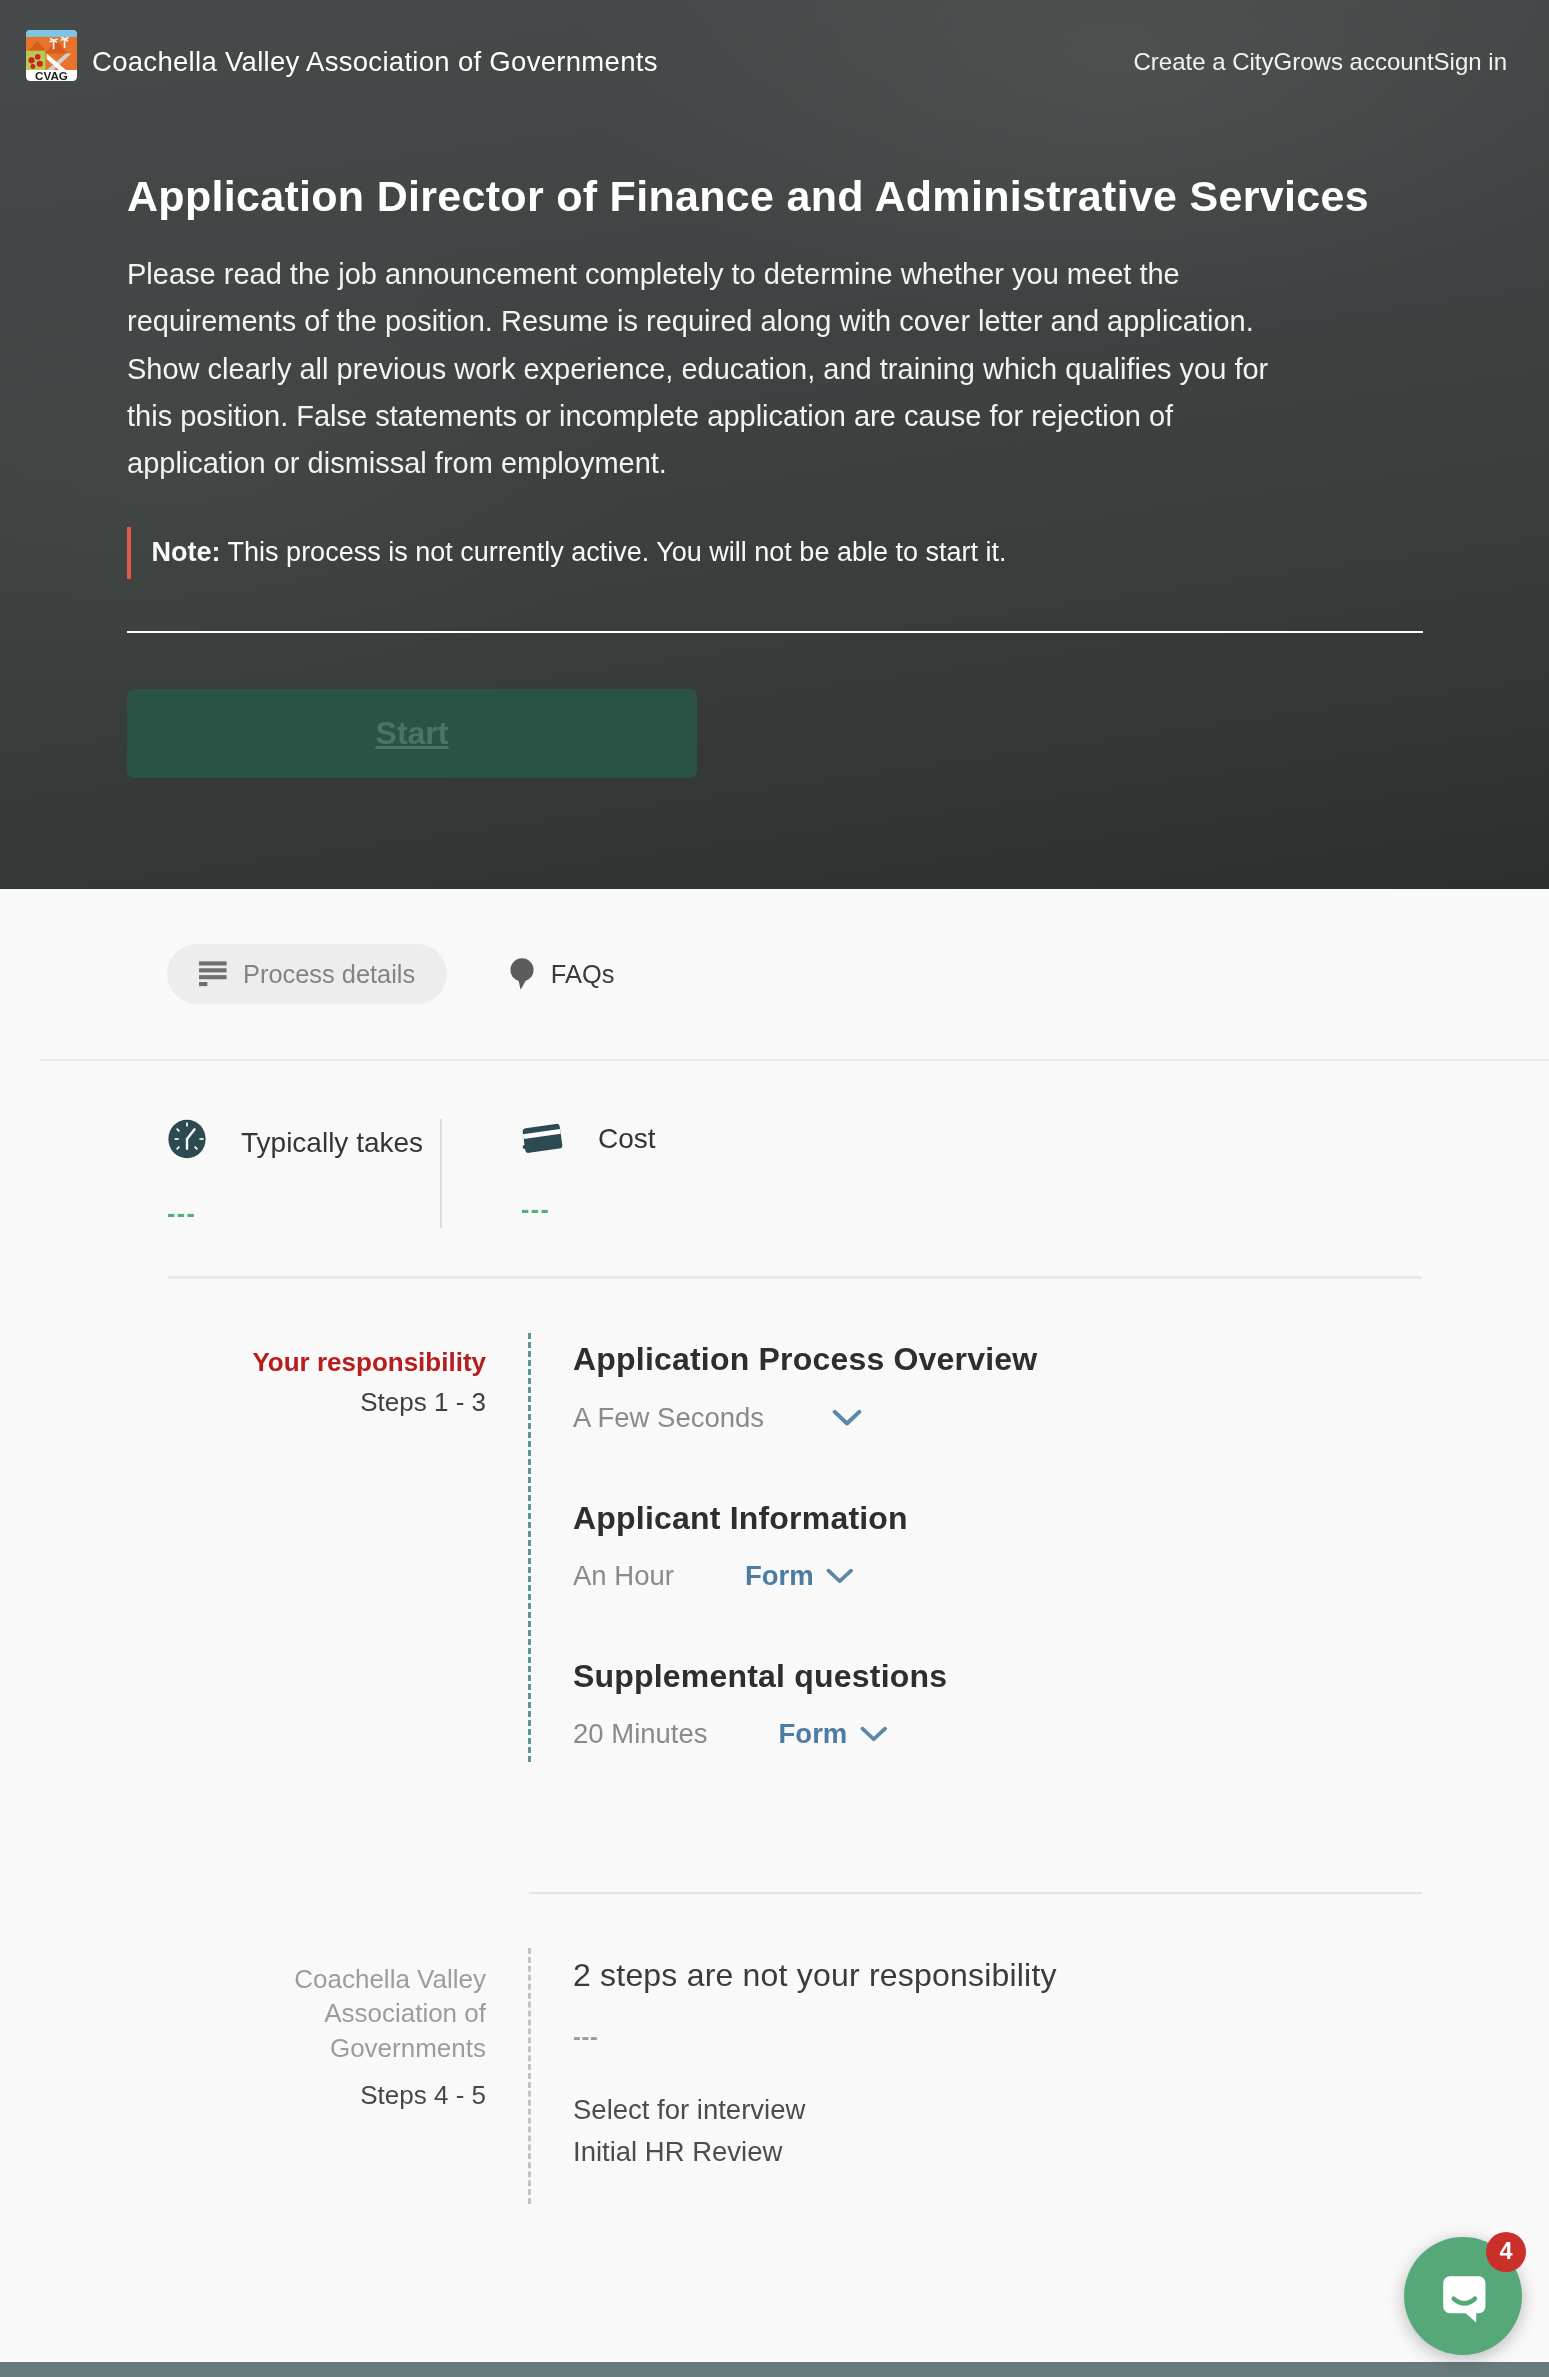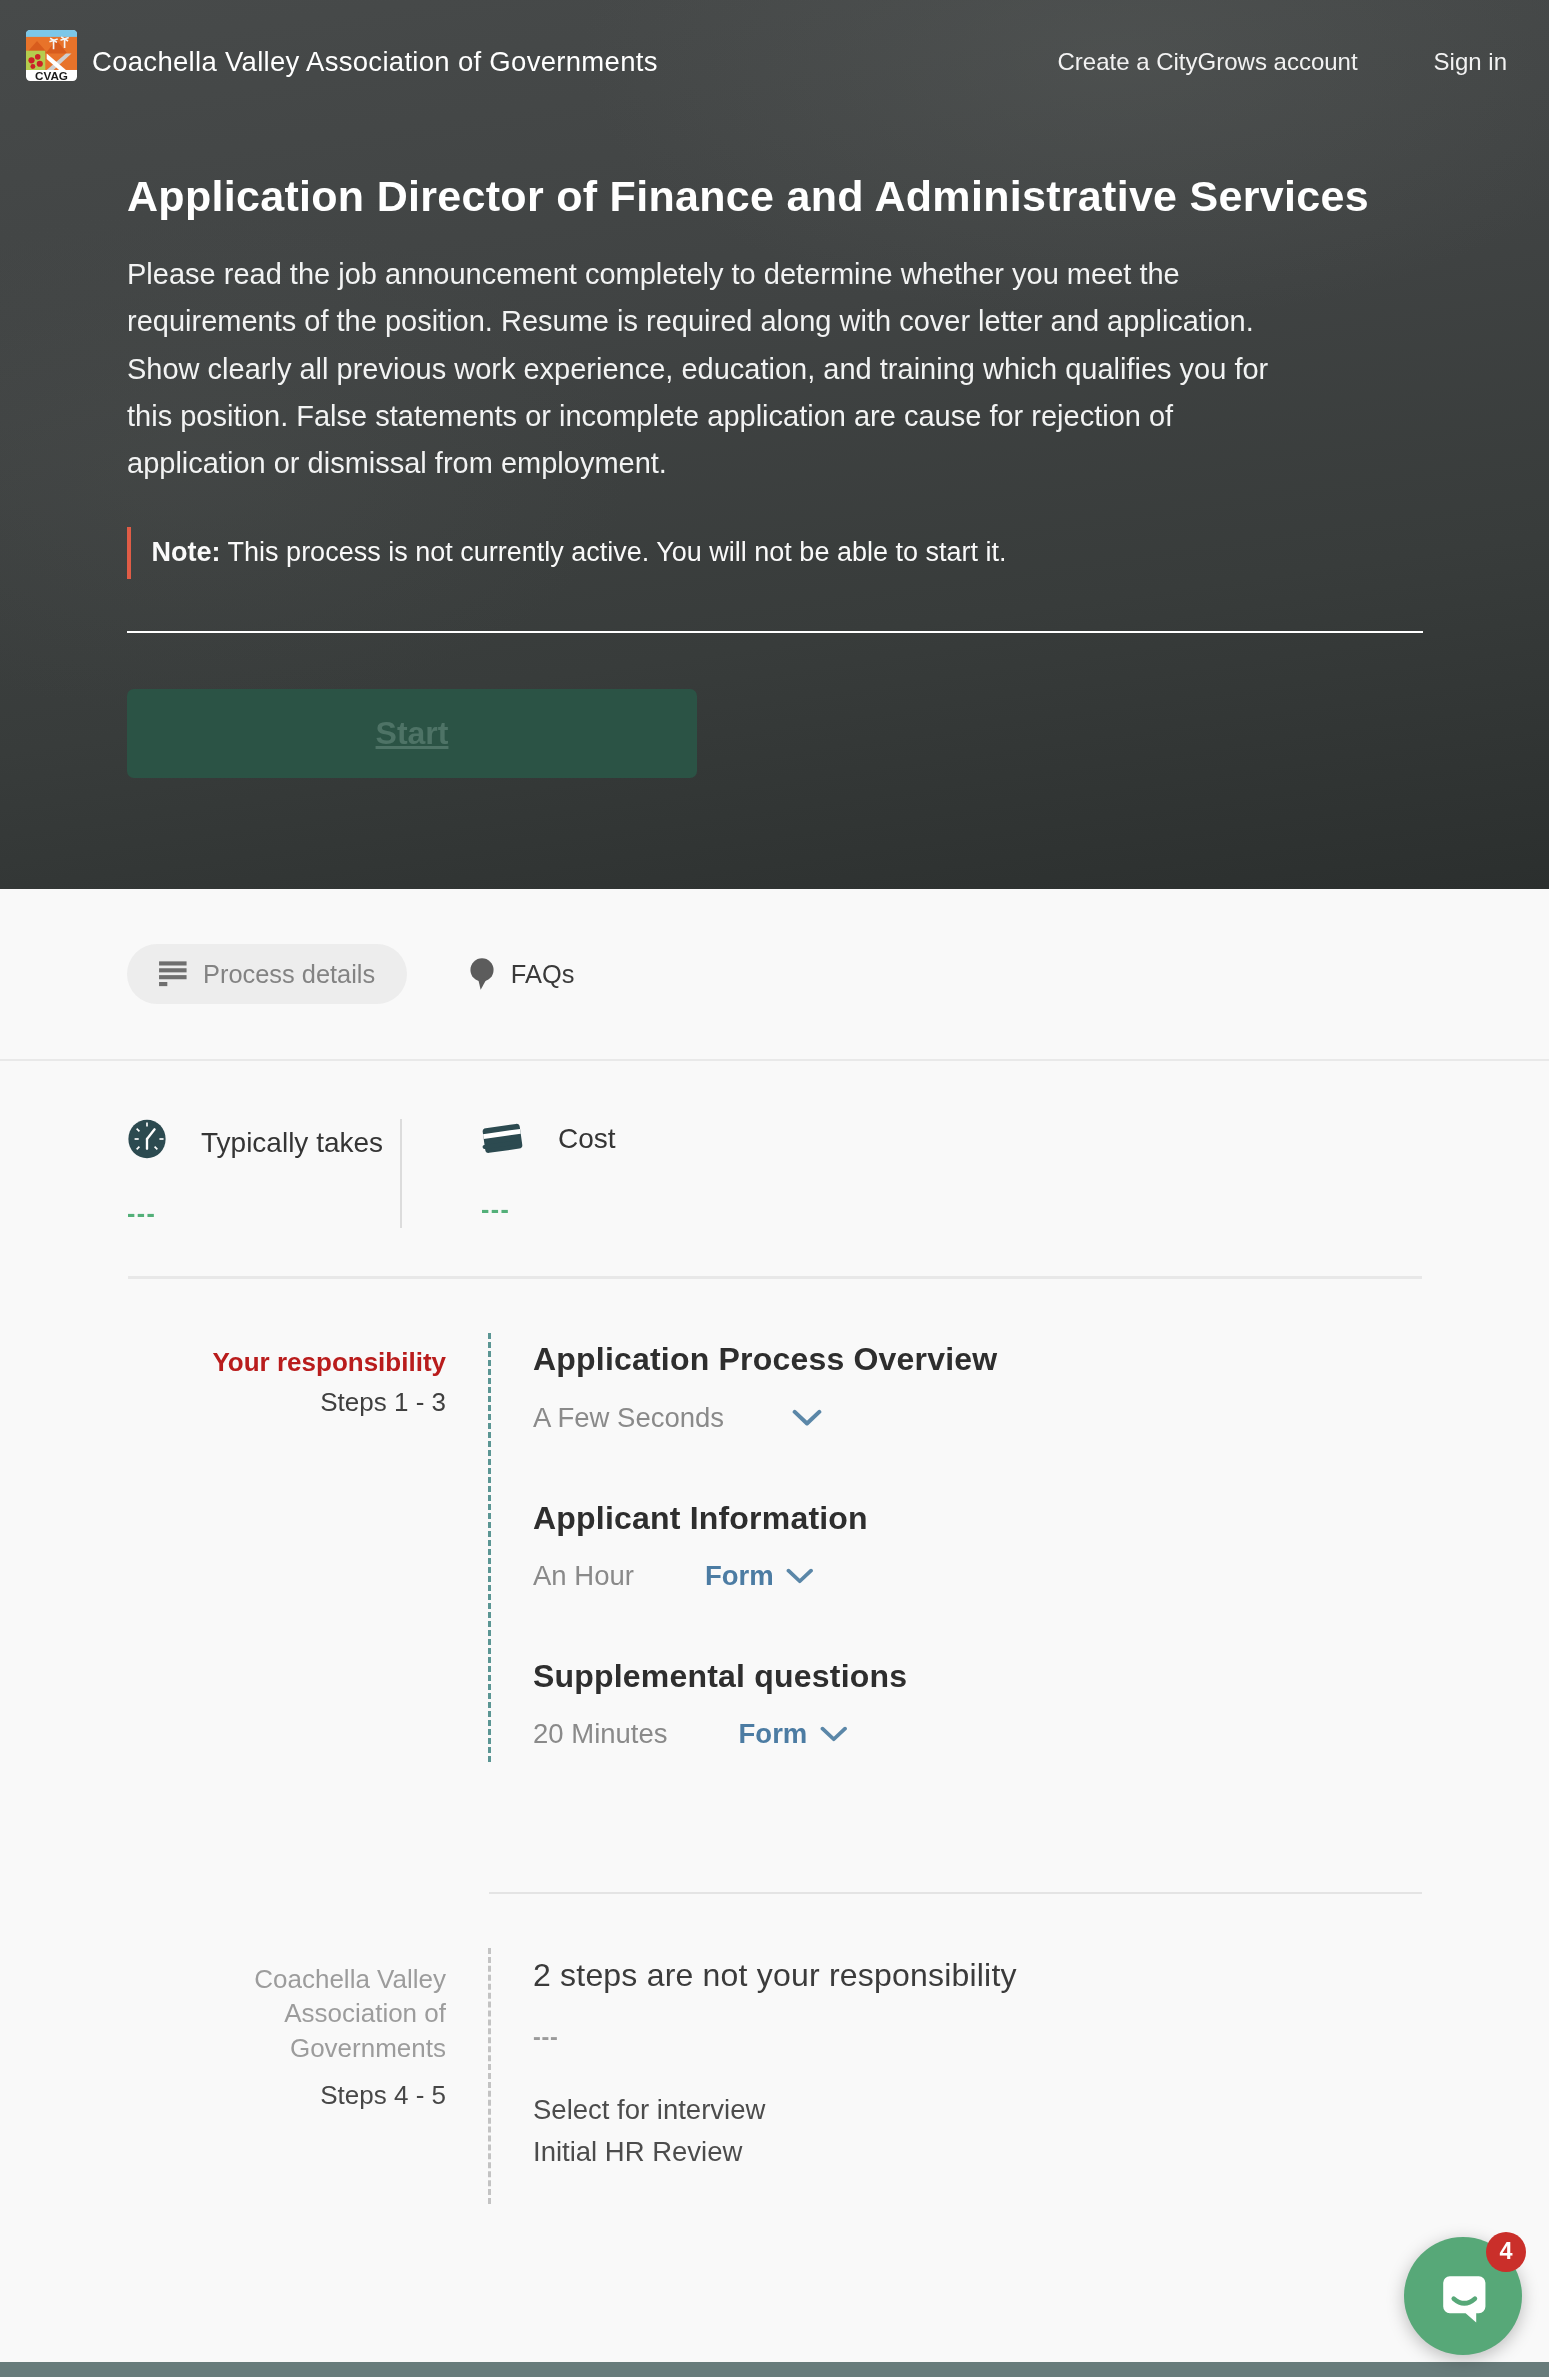--- a/index.html
+++ b/index.html
@@ -19,21 +19,21 @@
       radial-gradient(687px 385px at 12% 52%, rgba(78,82,80,.28), transparent 65%),
       linear-gradient(172deg, #474a4a 0%, #404343 38%, #383c3b 68%, #2b2f2e 100%);
     overflow:hidden;
   }
   .hero-header {
     display:flex; align-items:center;
     padding:20.6px 43px 0 26px; height:103px;
   }
   .logo { width:51px; height:64px; border-radius:4.1px; overflow:hidden; flex:0 0 auto; display:block; }
   .brand { font-size:27.5px; margin-left:15px; color:#fff; letter-spacing:0.3px; white-space:nowrap; }
-  .hero-nav { margin-left:auto; display:flex; align-items:center; gap:76px; }
+  .hero-nav { margin-left:auto; display:flex; align-items:center; }
   .hero-nav .nav-link { font-size:24px; color:#f2f2f2; cursor:pointer; white-space:nowrap; }
 
   .container { margin:0 127px; width:1296px; }
 
   .hero h1 { margin-top:69px; font-size:43px; font-weight:700; letter-spacing:0.3px; color:#fff; }
   .hero .lede {
     margin-top:30px; font-size:29px; line-height:1.63; color:#f2f3f3;
     white-space:pre-line; font-weight:400;
   }
   .note {
@@ -43,21 +43,21 @@
   .note b { font-weight:700; }
   .hero-rule { margin-top:52px; border:none; border-top:2.1px solid #ffffff; width:100%; }
   .start-btn {
     margin-top:56px; width:570px; height:89px;
     background:#2b5345; border:none; border-radius:6.9px;
     font-family:inherit; font-size:32px; font-weight:700; color:#4e7366;
     display:block; cursor:not-allowed;text-decoration:underline;
   }
 
   
-  .content { background:#f9f9f9; padding-top:55px; }
+  .content { background:#f9f9f9; padding-top:55px;padding-left:40px; }
   .tabs-row { display:flex; align-items:center; margin:0 127px; }
   .tab-pill {
     display:flex; align-items:center; gap:15px;
     background:#ededed; border-radius:32px; height:60px; padding:0 32px;
     cursor:pointer;
   }
   .tab-pill .tab-label { font-size:25.4px; color:#838383; }
   .tab-plain { display:flex; align-items:center; gap:13.7px; margin-left:60px; cursor:pointer; }
   .tab-plain .tab-label { font-size:25.4px; color:#3a3a3a; }
   .full-rule { border:none; border-top:2.1px solid #e9e9e9; width:100%; margin-top:55px; }

